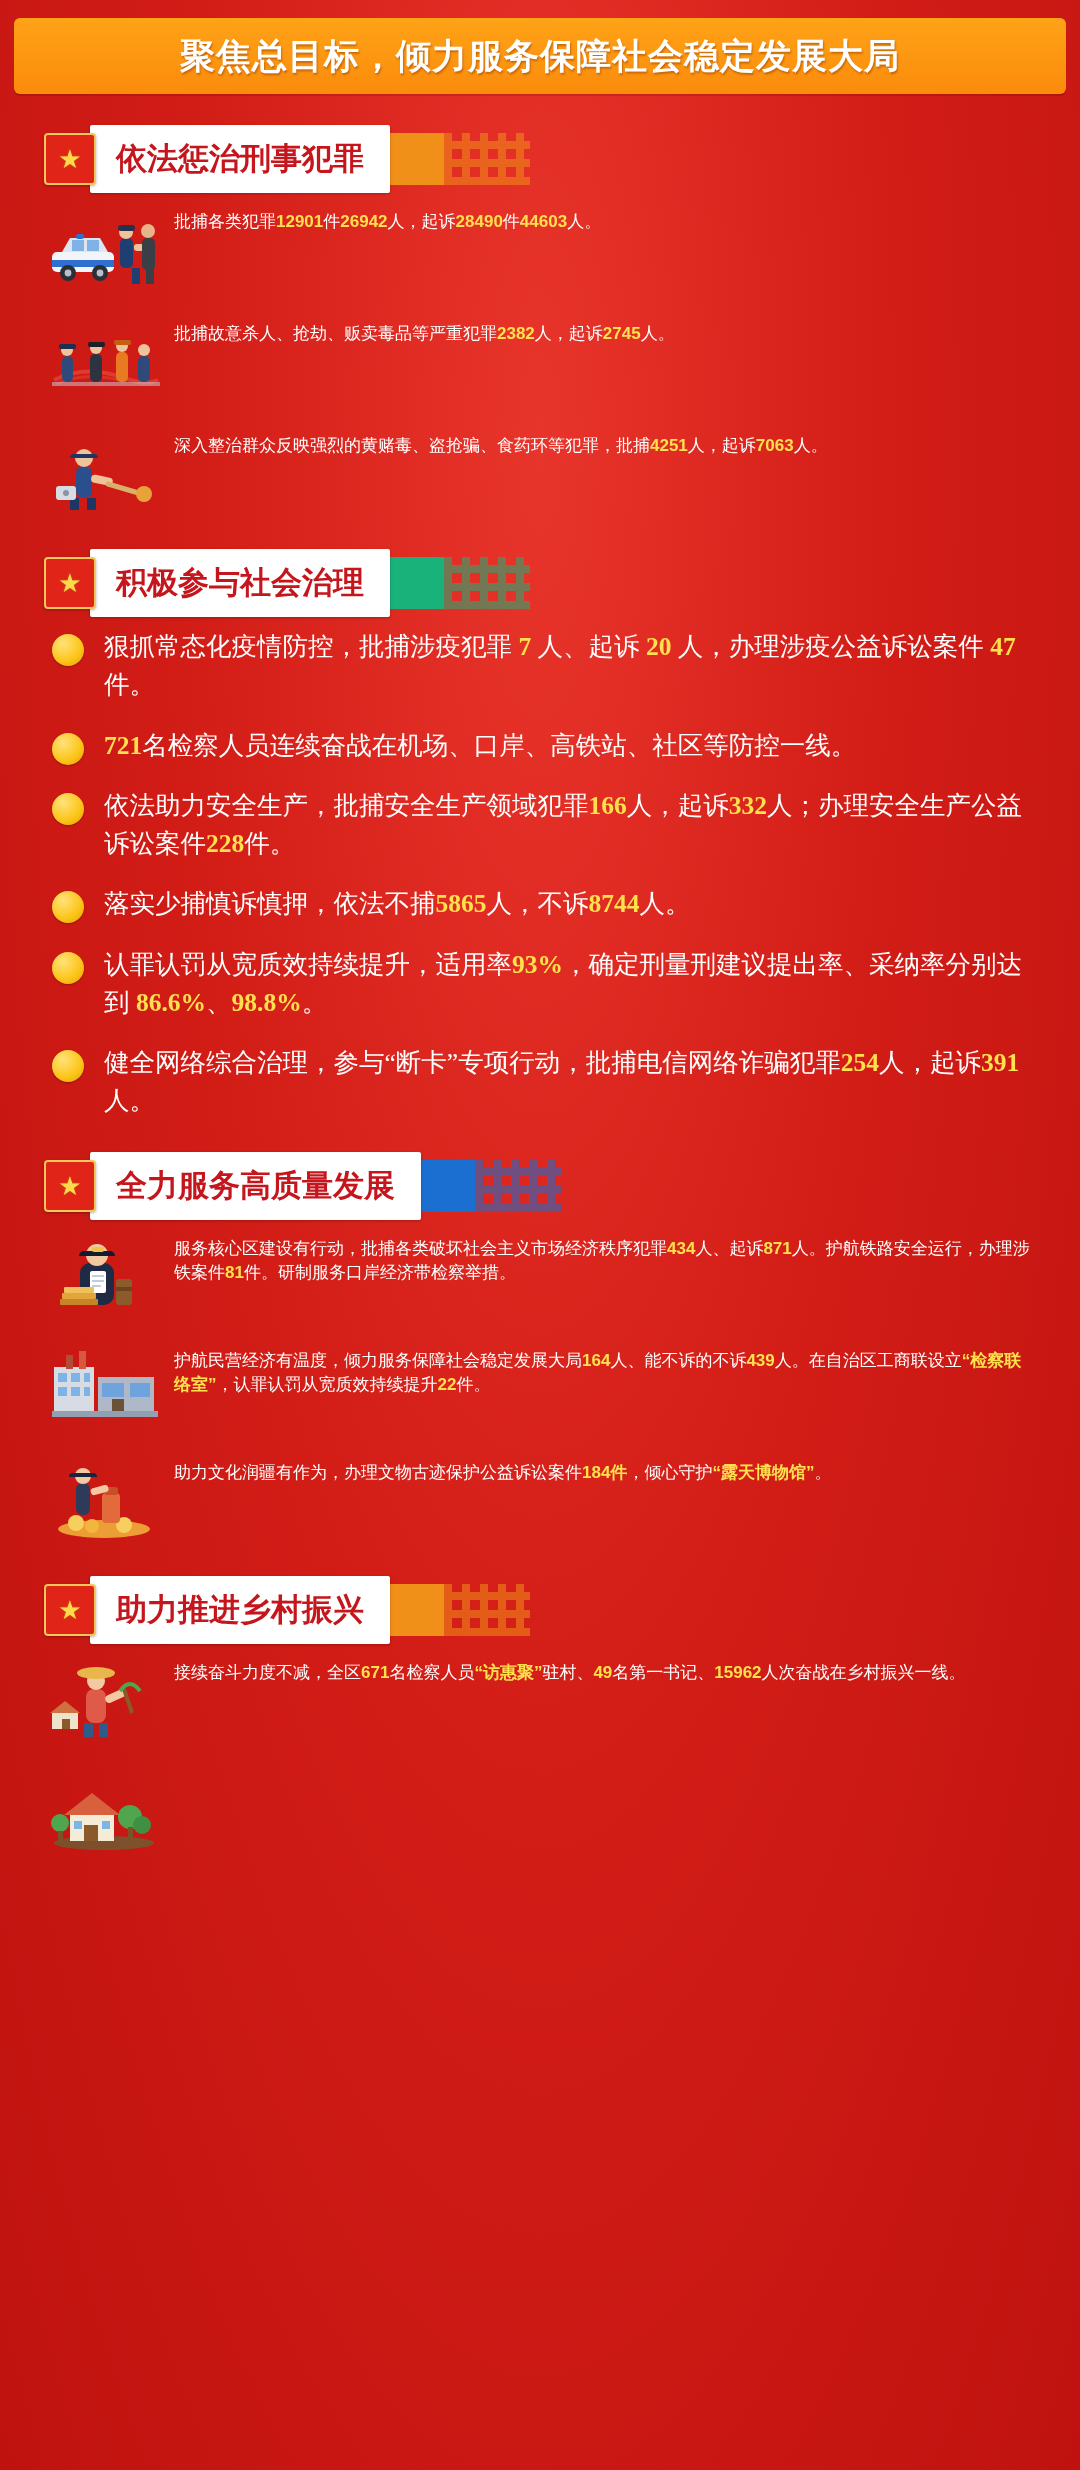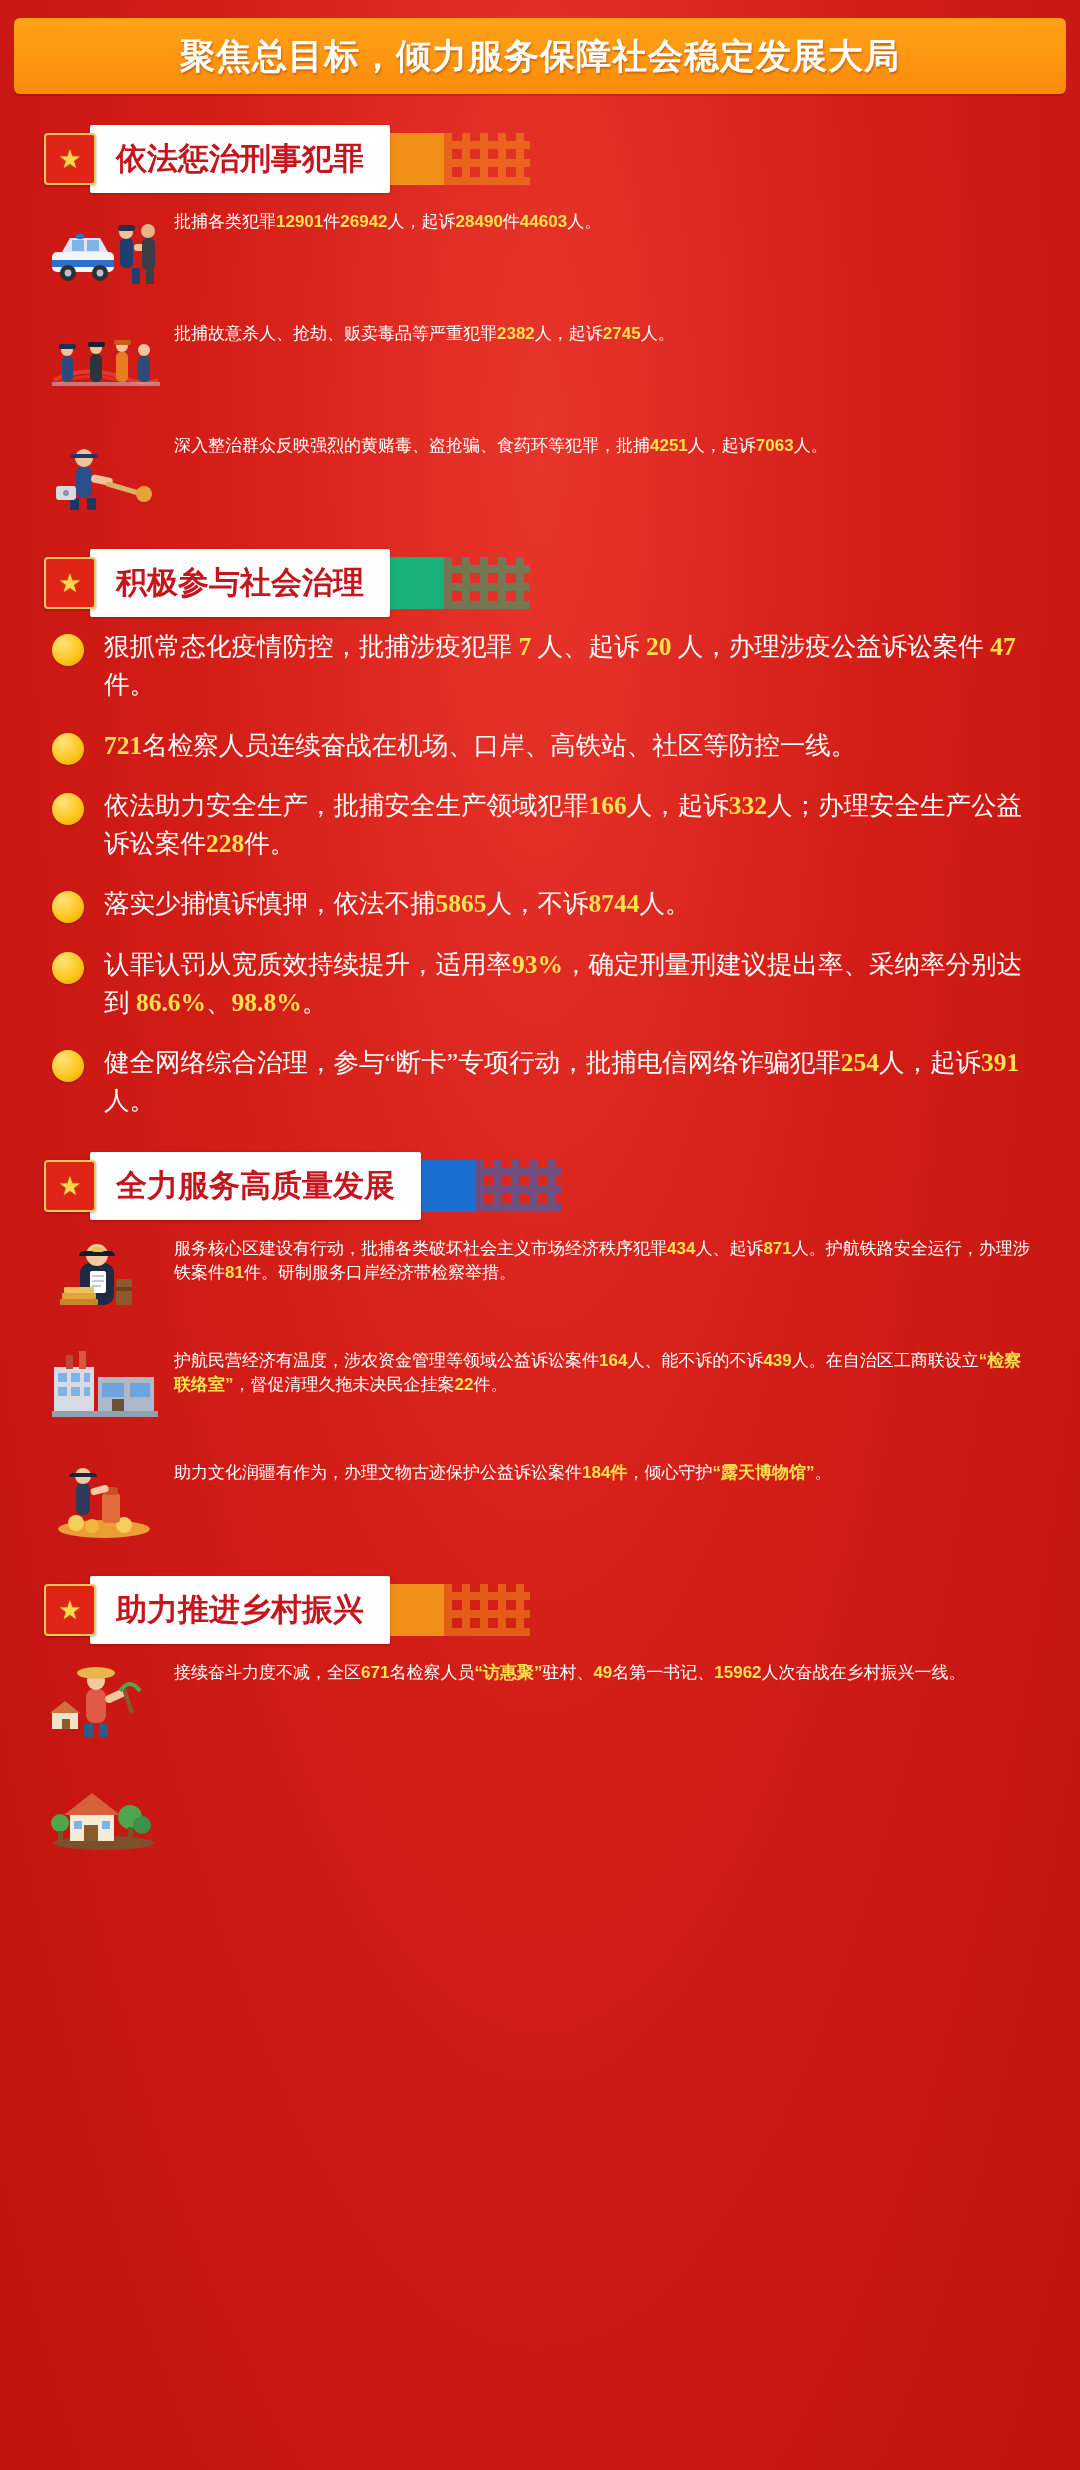--- a/index.html
+++ b/index.html
@@ -304,21 +304,21 @@
         <rect x="38" y="40" width="6" height="9" fill="#7fb3e8"></rect>
         <rect x="20" y="8" width="7" height="14" fill="#b44c3a"></rect>
         <rect x="33" y="4" width="7" height="18" fill="#d6583f"></rect>
         <rect x="52" y="30" width="56" height="34" fill="#aeb8c6"></rect>
         <rect x="56" y="36" width="22" height="14" fill="#6fa3dd"></rect>
         <rect x="84" y="36" width="20" height="14" fill="#6fa3dd"></rect>
         <rect x="6" y="64" width="106" height="6" fill="#93a0b2"></rect>
         <rect x="66" y="52" width="12" height="12" fill="#6a5138"></rect>
               </svg>
             </div>
-            <div class="txt"><span>护航民营经济有温度，涉农资金管理等领域公益诉讼案件</span><span class="hl">164</span><span>人、能不诉的不诉</span><span class="hl">439</span><span>人。在自治区工商联设立</span><span class="hl">“检察联络室”</span><span>，督促清理久拖未决民企挂案</span><span class="hl">22</span><span>件。</span></div>
+            <div class="txt"><span>护航民营经济有温度，倾力服务保障社会稳定发展大局</span><span class="hl">164</span><span>人、能不诉的不诉</span><span class="hl">439</span><span>人。在自治区工商联设立</span><span class="hl">“检察联络室”</span><span>，认罪认罚从宽质效持续提升</span><span class="hl">22</span><span>件。</span></div>
           </div>
           <div class="item">
             <div class="ico">
               <svg viewBox="0 0 120 86" width="120" height="86">
         <ellipse cx="58" cy="70" rx="46" ry="9" fill="#f2b63c" opacity=".85"></ellipse>
         <circle cx="30" cy="64" r="8" fill="#f7cf5d"></circle>
         <circle cx="46" cy="67" r="7" fill="#f2b63c"></circle>
         <circle cx="78" cy="66" r="8" fill="#f7cf5d"></circle>
         <rect x="56" y="34" width="18" height="30" rx="4" fill="#e36a3a"></rect>
         <rect x="58" y="28" width="14" height="8" rx="3" fill="#c94f27"></rect>

